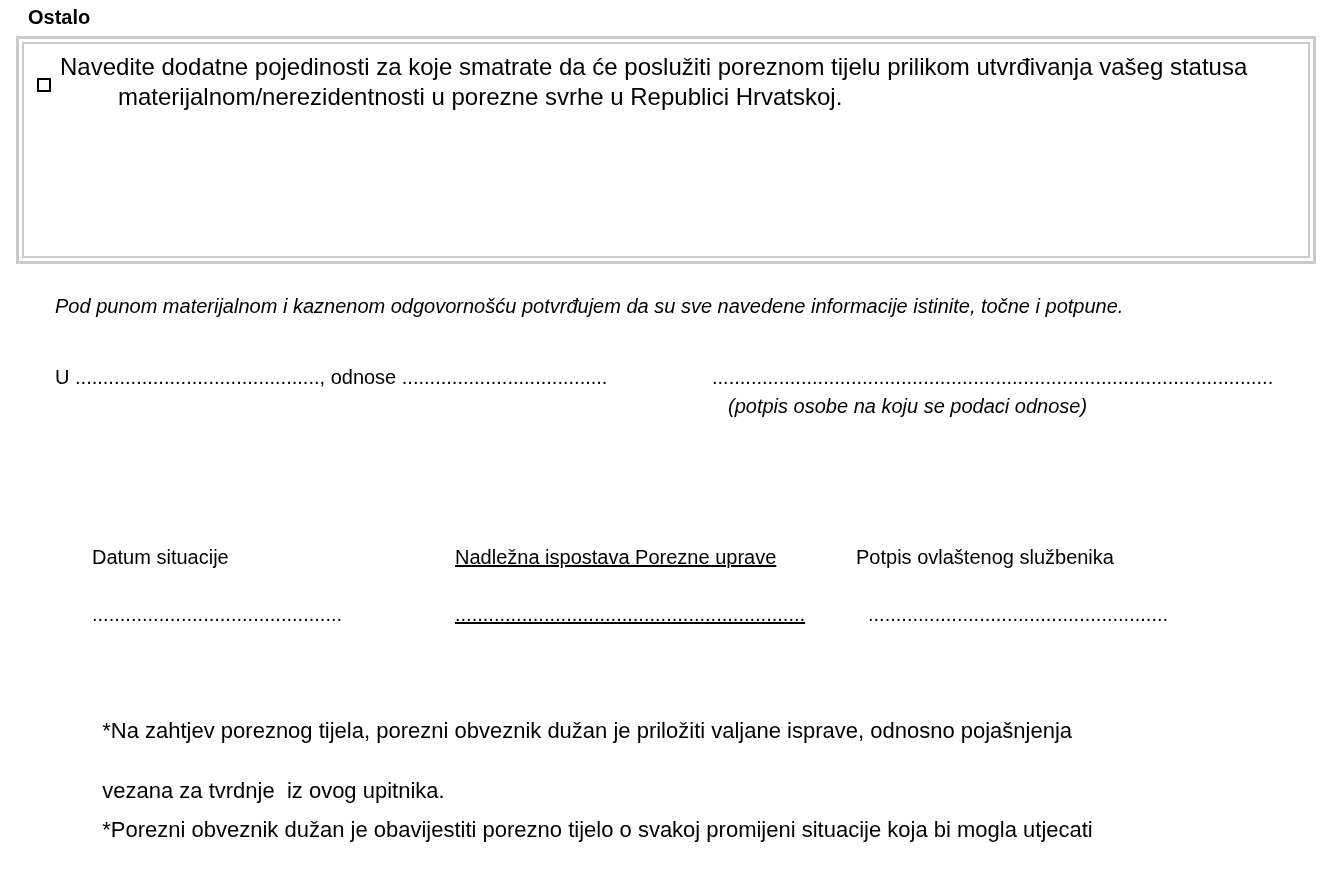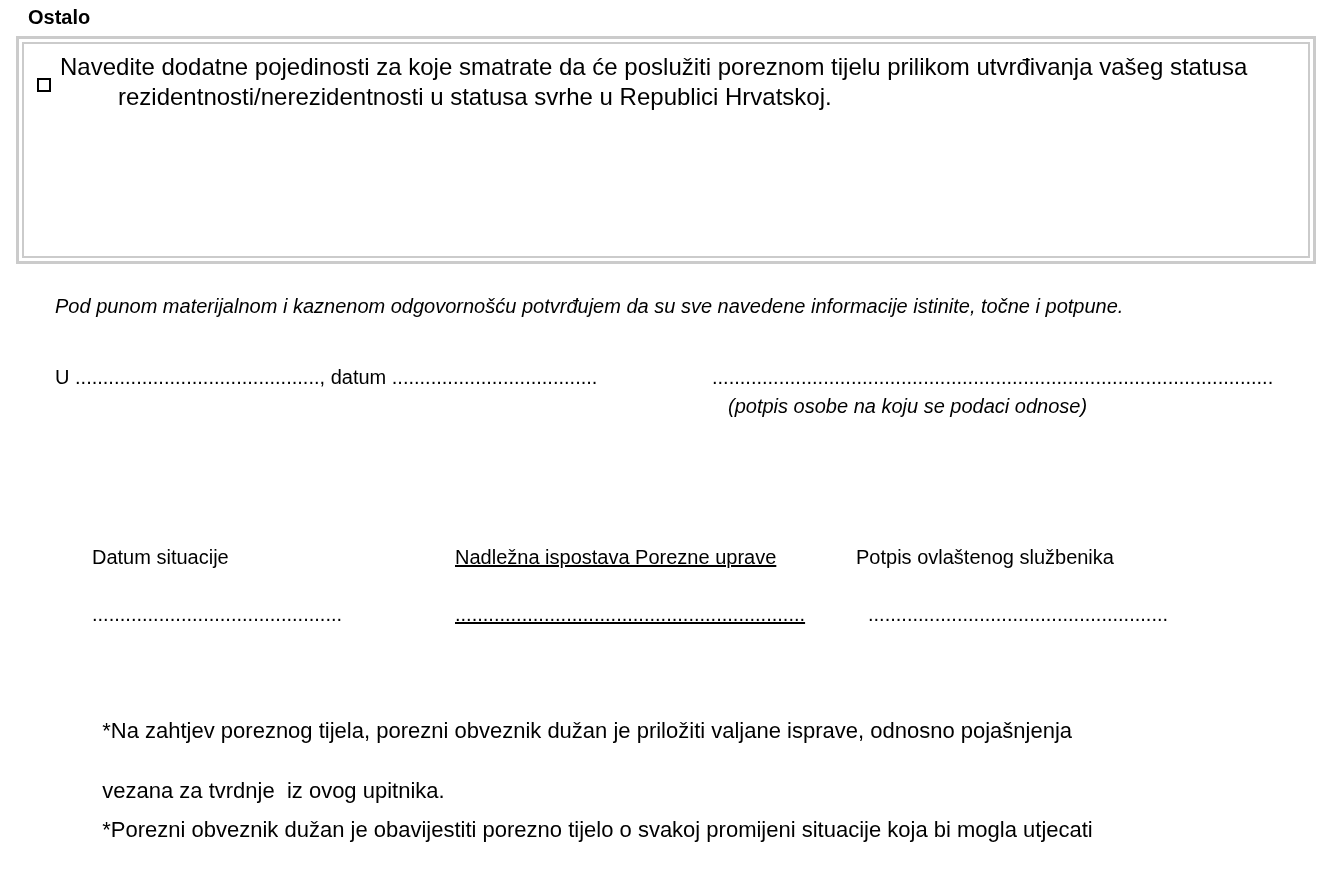--- a/index.html
+++ b/index.html
@@ -78,31 +78,31 @@
 <body>
 
 <div class="abs section-title">Ostalo</div>
 
 <div class="abs other-box">
   <div class="other-box-inner">
     <div class="check-row">
       <span class="checkbox"></span>
       <span>
         <span>Navedite dodatne pojedinosti za koje smatrate da će poslužiti poreznom tijelu prilikom utvrđivanja vašeg statusa</span><br>
-        <span class="check-line2">rezidentnosti/nerezidentnosti u statusa svrhe u Republici Hrvatskoj.</span>
+        <span class="check-line2">materijalnom/nerezidentnosti u porezne svrhe u Republici Hrvatskoj.</span>
       </span>
     </div>
   </div>
 </div>
 
 <div class="abs body-text declaration">Pod punom materijalnom i kaznenom odgovornošću potvrđujem da su sve navedene informacije istinite, točne i potpune.</div>
 
 <div class="abs body-text place-date">
   <span>U</span>
-  <span class="dots">............................................</span><span>, datum</span>
+  <span class="dots">............................................</span><span>, odnose</span>
   <span class="dots">.....................................</span>
 </div>
 
 <div class="abs body-text dots sig-dots">.....................................................................................................</div>
 <div class="abs body-text sig-caption">(potpis osobe na koju se podaci odnose)</div>
 
 <div class="abs body-text off-label off-col1">Datum situacije</div>
 <div class="abs body-text off-label off-col2">Nadležna ispostava Porezne uprave</div>
 <div class="abs body-text off-label off-col3">Potpis ovlaštenog službenika</div>
 

